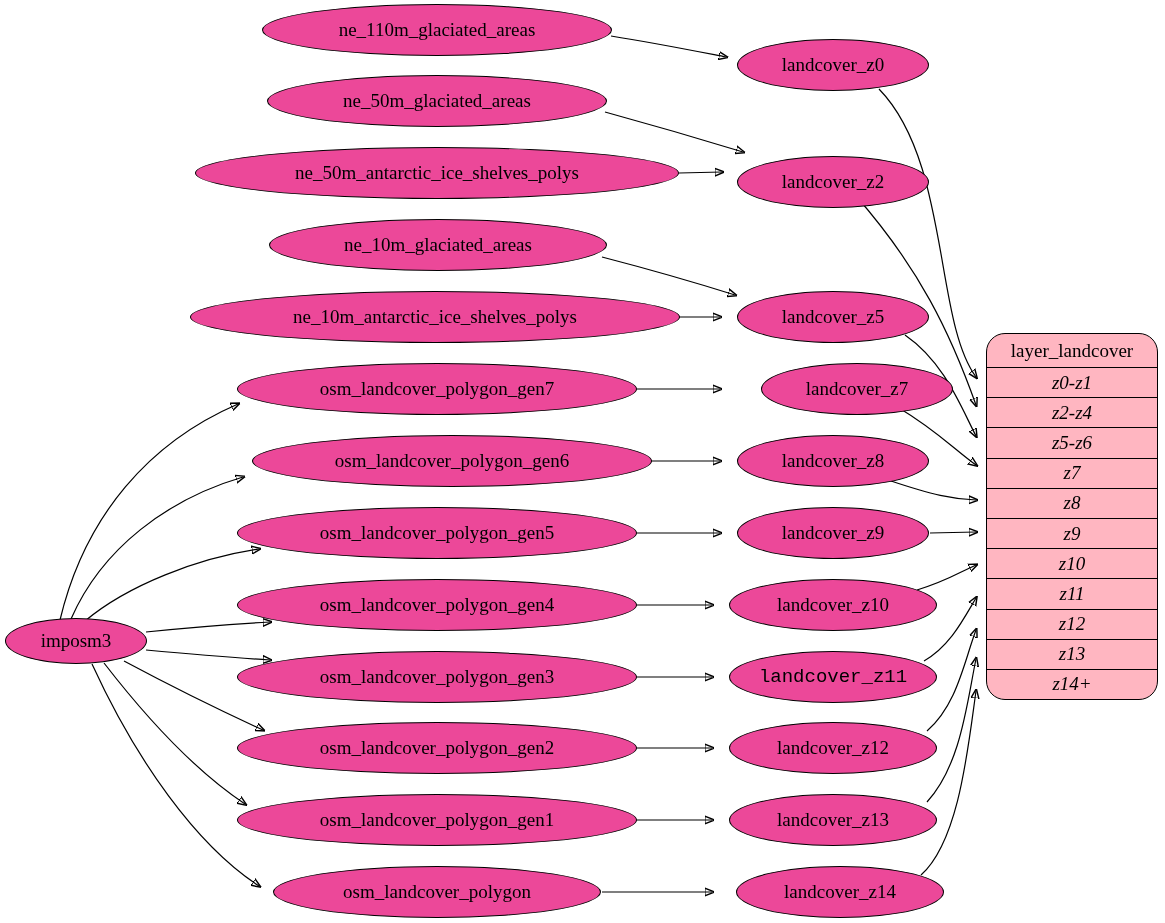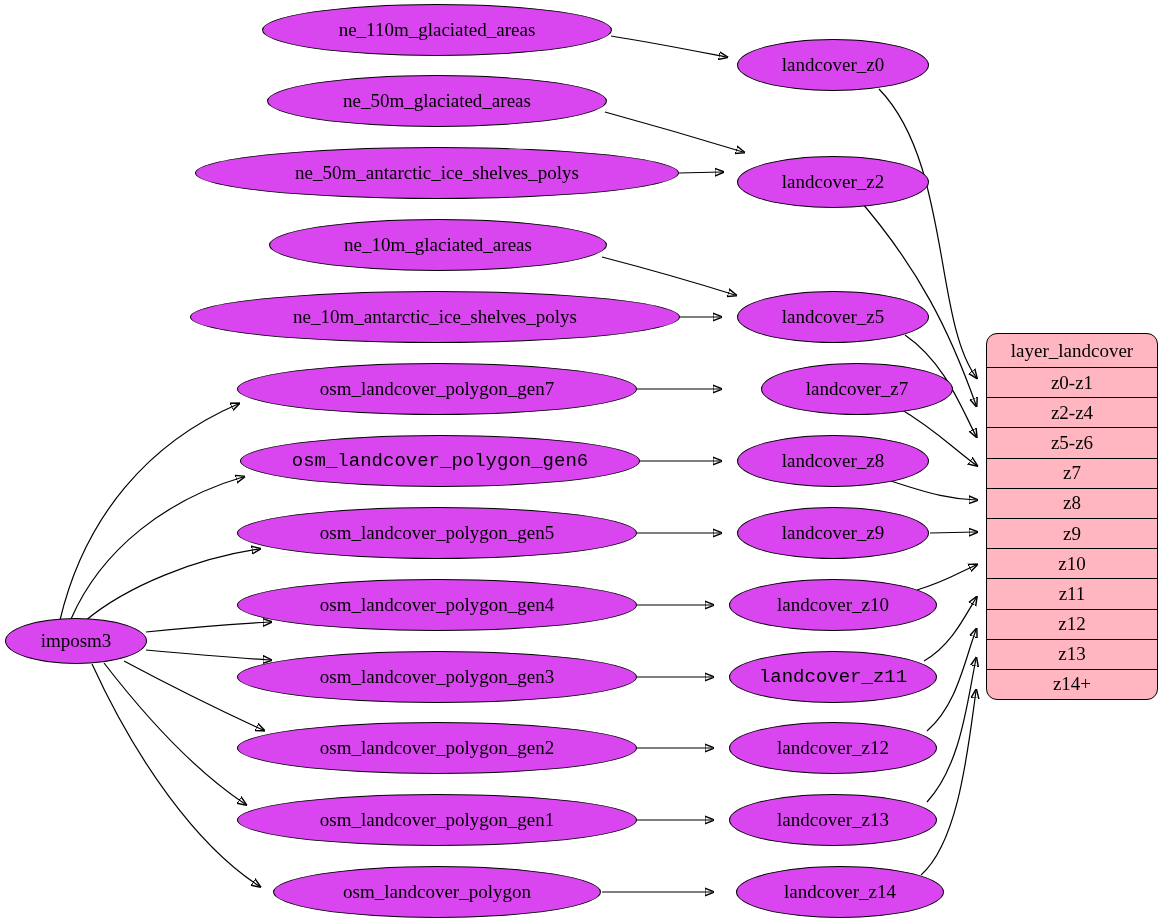--- a/index.html
+++ b/index.html
@@ -10,45 +10,45 @@
     color:#000;
     overflow:hidden;
   }
   #edges{position:absolute;left:0;top:0;width:1165px;height:923px;}
   #edges path{stroke:#000;stroke-width:1.2;fill:none;}
   .ell{
     position:absolute;
     box-sizing:border-box;
     border:1.3px solid #000;
     border-radius:50%;
-    background:#d946ef;
+    background:#ec4899;
     display:flex;align-items:center;justify-content:center;
     font-size:19px;
     white-space:nowrap;
   }
   .record{
     position:absolute;
     left:986px;top:333px;width:172px;height:367px;
     box-sizing:border-box;
     background:#ffb6c1;
     border:1.4px solid #000;
-    border-radius:11px;
+    border-radius:19px;
     display:flex;flex-direction:column;
     font-size:19px;
     text-align:center;
     overflow:hidden;
   }
   .rtitle{
     height:33px;flex:0 0 33px;
     display:flex;align-items:center;justify-content:center;
   }
   .rrow{
     flex:1 1 auto;
     border-top:1.2px solid #000;
-    display:flex;align-items:center;justify-content:center;
+    display:flex;align-items:center;justify-content:center;font-style:italic;
   }
 </style>
 </head>
 <body>
 
 <div id="stage">
 
   <svg id="edges" viewBox="0 0 1165 923" xmlns="http://www.w3.org/2000/svg">
     <defs>
       <marker id="arrow" viewBox="0 0 8 8" refX="6" refY="4" markerWidth="8" markerHeight="8" orient="auto">
@@ -108,21 +108,21 @@
   <div class="ell" style="left:269px;top:219px;width:338px;height:52px;">
     <span>ne_10m_glaciated_areas</span>
   </div>
   <div class="ell" style="left:190px;top:291px;width:490px;height:52px;">
     <span>ne_10m_antarctic_ice_shelves_polys</span>
   </div>
 
   <div class="ell" style="left:237px;top:363px;width:400px;height:52px;">
     <span>osm_landcover_polygon_gen7</span>
   </div>
-  <div class="ell" style="left:240px;top:435px;width:400px;height:52px;font-family:Liberation Mono, monospace;">
+  <div class="ell" style="left:252px;top:435px;width:400px;height:52px;">
     <span>osm_landcover_polygon_gen6</span>
   </div>
   <div class="ell" style="left:237px;top:507px;width:400px;height:52px;">
     <span>osm_landcover_polygon_gen5</span>
   </div>
   <div class="ell" style="left:237px;top:579px;width:400px;height:52px;">
     <span>osm_landcover_polygon_gen4</span>
   </div>
   <div class="ell" style="left:237px;top:651px;width:400px;height:52px;">
     <span>osm_landcover_polygon_gen3</span>

